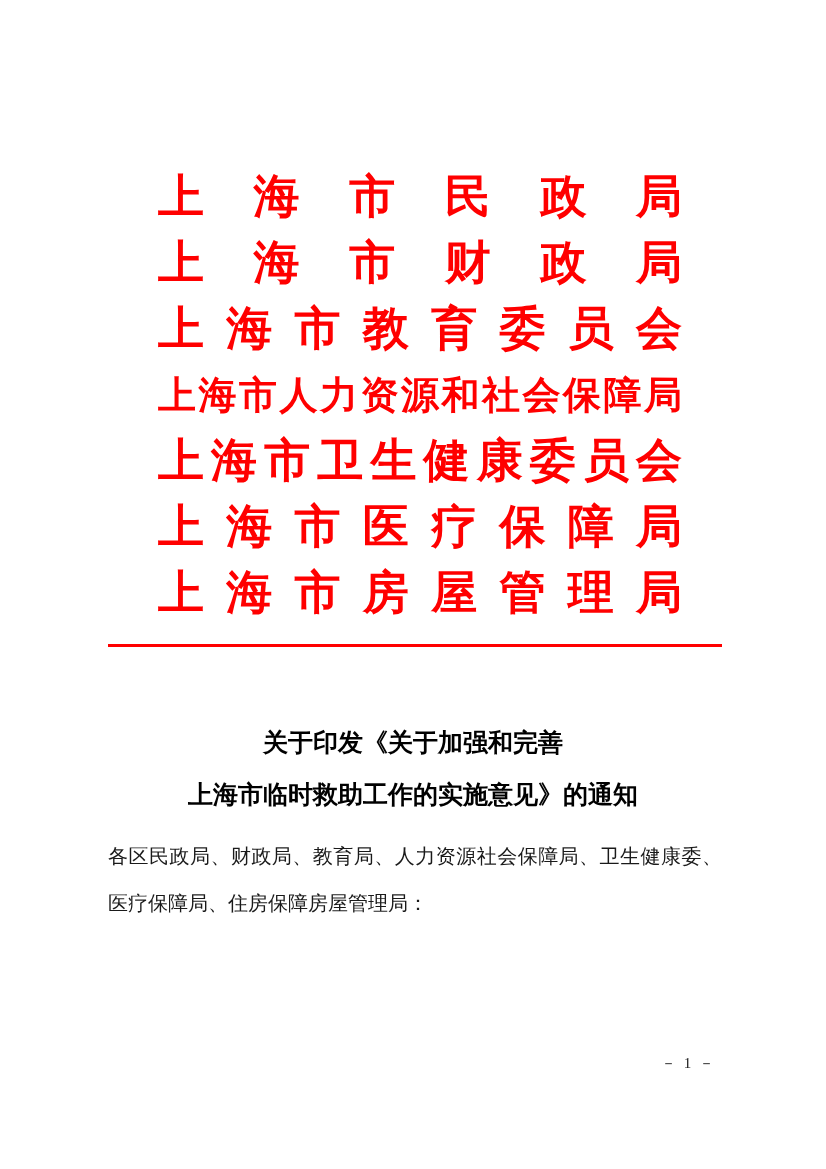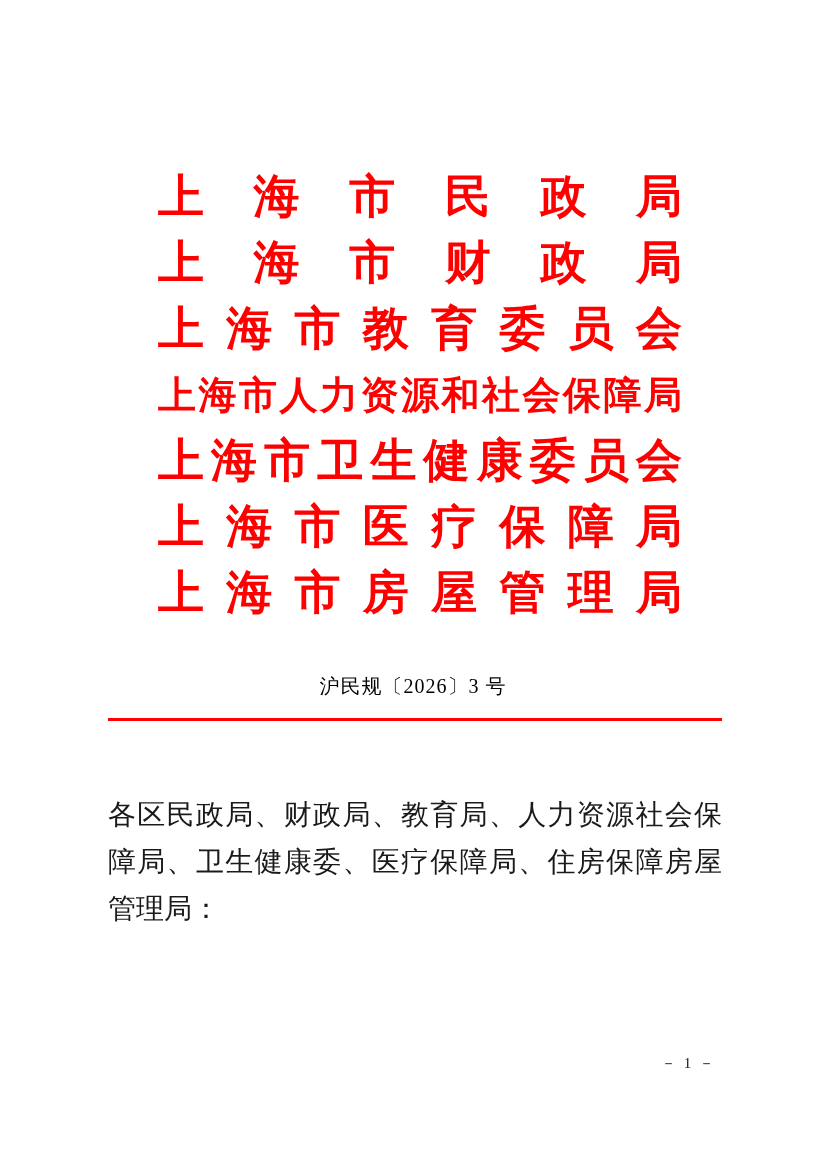--- a/index.html
+++ b/index.html
@@ -63,21 +63,21 @@
     font-weight: bold;
     font-size: 25px;
     line-height: 52px;
     color: #000000;
     font-family: "Liberation Serif", serif;
   }
   
   .body-block {
     width: 614px;
     margin: 12px 0 0 108px;
-    font-size: 28px;
+    font-size: 20px;
     line-height: 47px;
     color: #1a1a1a;
   }
   .recipients {
     text-align: justify;
   }
   .paragraph {
     text-indent: 2em;
     text-align: justify;
     text-align-last: justify;
@@ -167,25 +167,26 @@
         <span>海</span>
         <span>市</span>
         <span>房</span>
         <span>屋</span>
         <span>管</span>
         <span>理</span>
         <span>局</span>
       </div>
     </div>
 
-  <div class="doc-number">沪民规〔2026〕3 号</div>
 
   <div class="red-line"></div>
 
   <div class="title-block">
+    <div>关于印发《关于加强和完善</div>
+    <div>上海市临时救助工作的实施意见》的通知</div>
   </div>
 
   <div class="body-block">
     <div class="recipients">各区民政局、财政局、教育局、人力资源社会保障局、卫生健康委、医疗保障局、住房保障房屋管理局：</div>
   </div>
 
   <div class="page-number">－ 1 －</div>
 
 </div>
 

